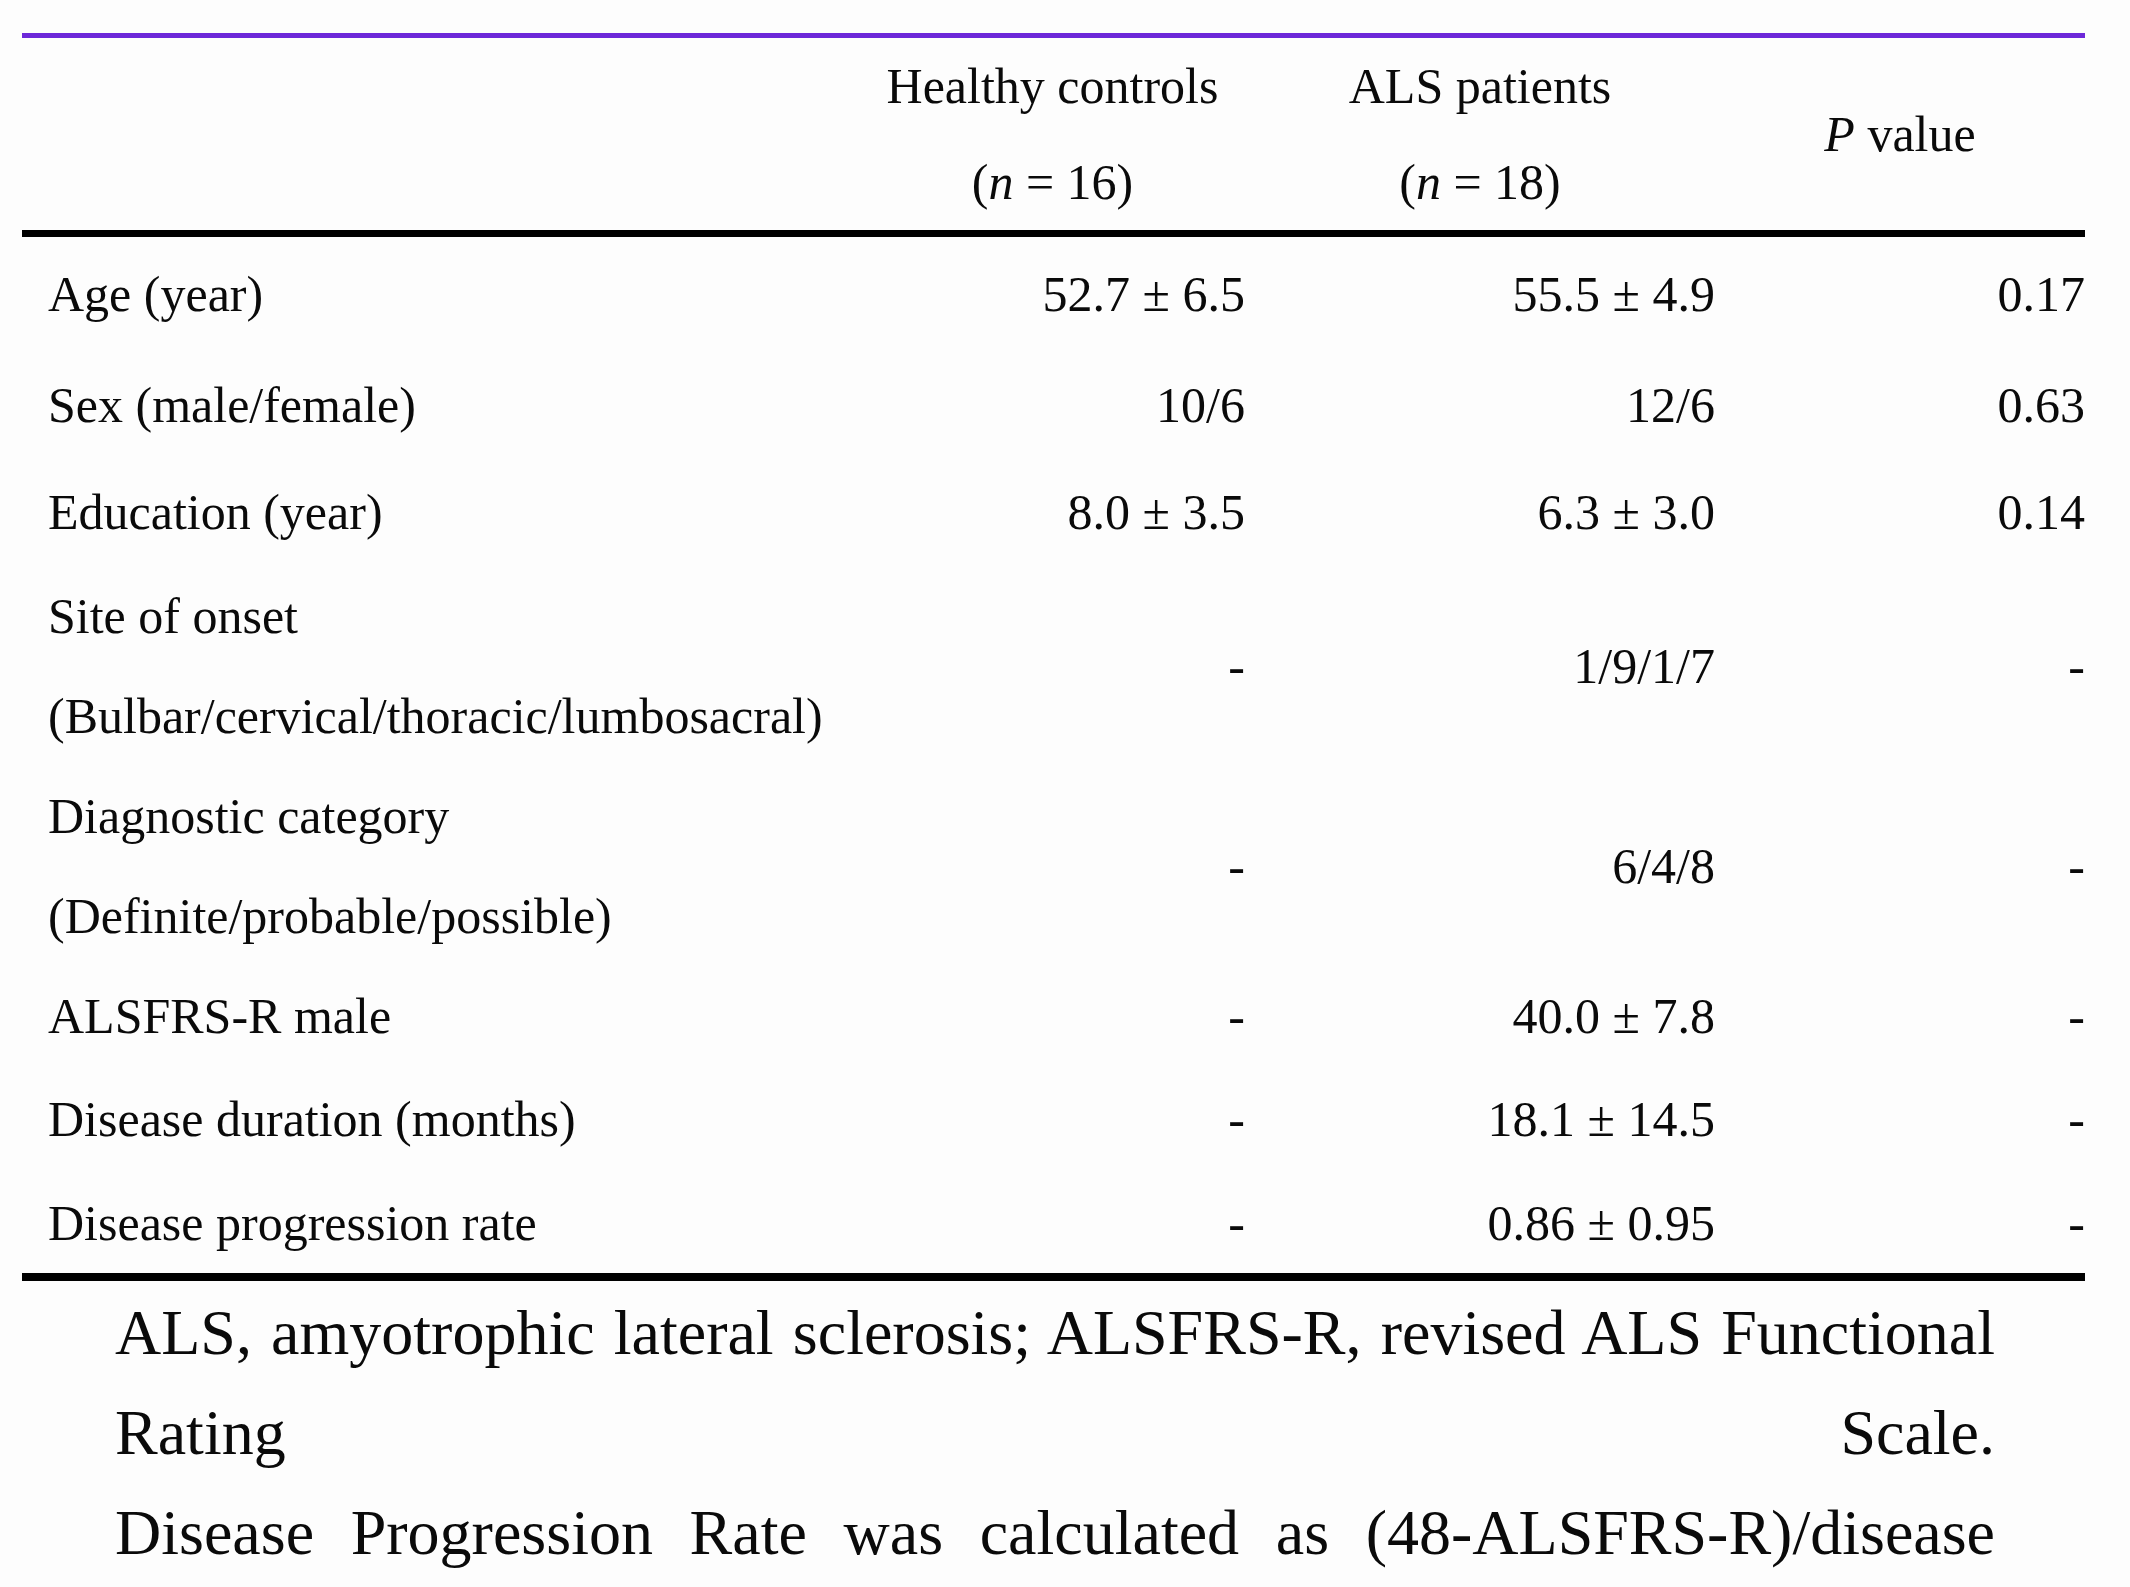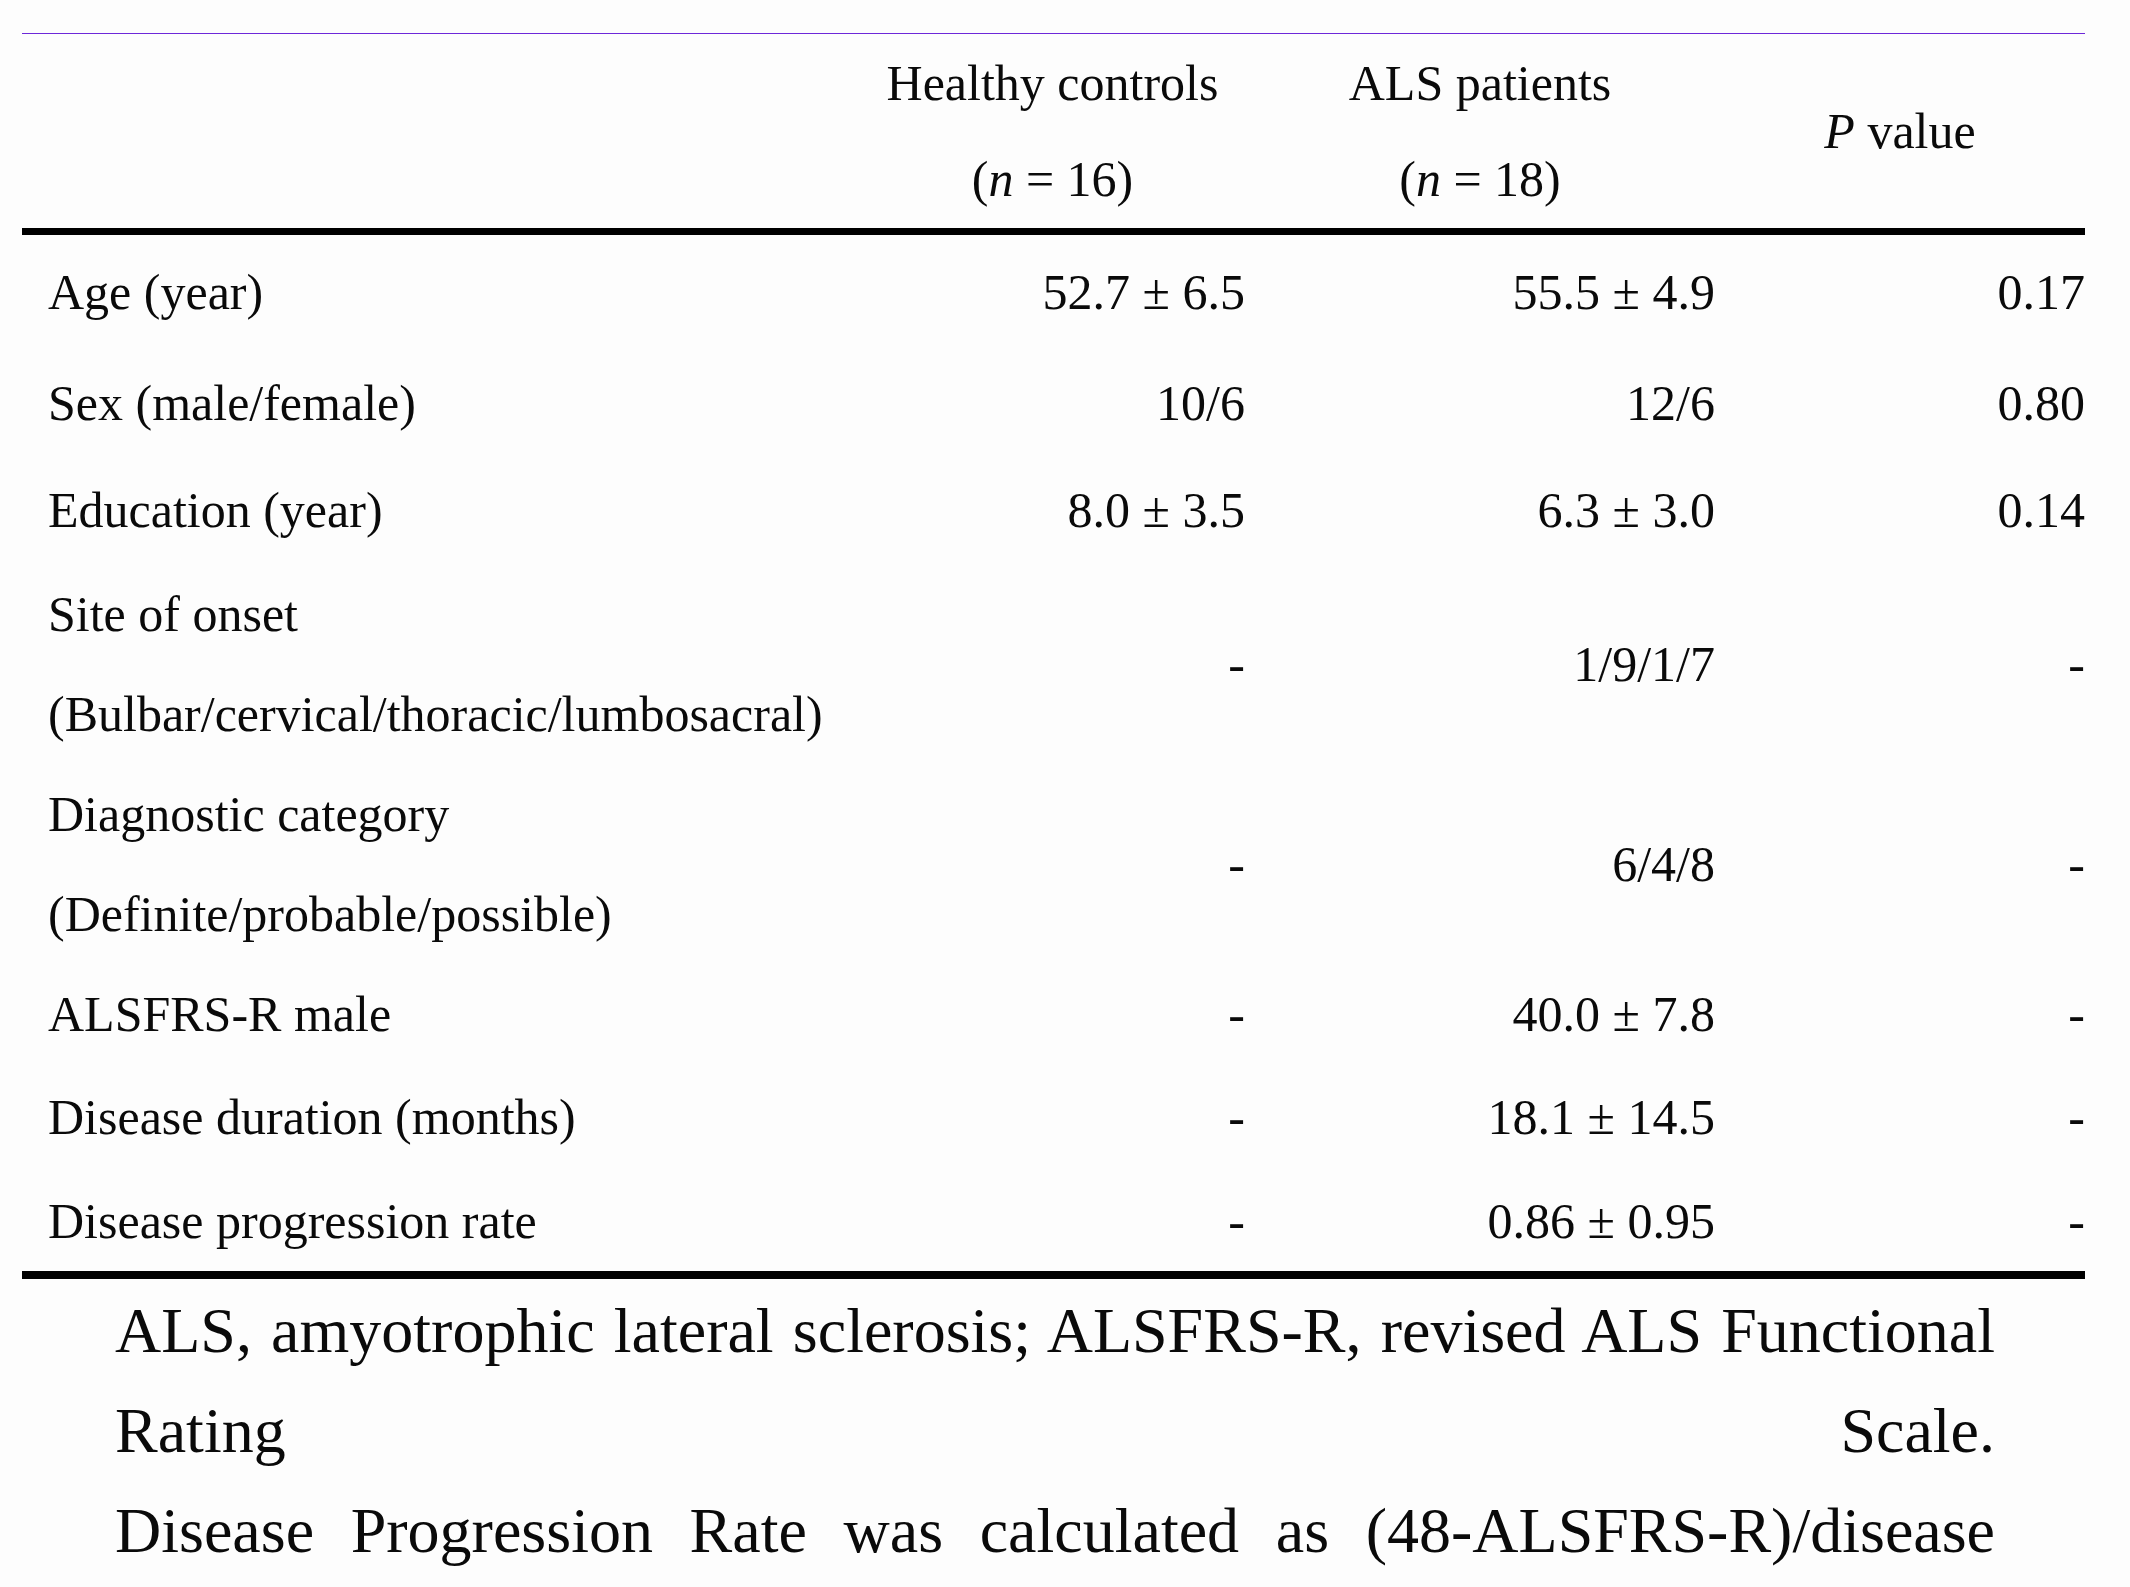--- a/index.html
+++ b/index.html
@@ -15,21 +15,21 @@
     overflow: hidden;
     font-family: "Liberation Serif", "DejaVu Serif", serif;
     color: #0a0a0a;
     font-size: 50px;
   }
   table.demo {
     border-collapse: collapse;
     table-layout: fixed;
     width: 2063px;
     margin: 33px 0 0 22px;
-    border-top: 1px solid #6d28d9;
+    border-top: 5px solid #6d28d9;
     font-size: 50px;
     font-family: Liberation Serif, serif;
   }
   col.c-label { width: 838px; }
   col.c-hc    { width: 385px; }
   col.c-als   { width: 470px; }
   col.c-p     { width: 370px; }
 
   thead tr {
     height: 198px;
@@ -117,21 +117,21 @@
         <td class="val">52.7 ± 6.5</td>
         <td class="val">55.5 ± 4.9</td>
         <td class="val">0.17</td>
       </tr>
       <tr class="r2">
         <td class="lbl">
             <div>Sex (male/female)</div>
           </td>
         <td class="val">10/6</td>
         <td class="val">12/6</td>
-        <td class="val">0.80</td>
+        <td class="val">0.63</td>
       </tr>
       <tr class="r3">
         <td class="lbl">
             <div>Education (year)</div>
           </td>
         <td class="val">8.0 ± 3.5</td>
         <td class="val">6.3 ± 3.0</td>
         <td class="val">0.14</td>
       </tr>
       <tr class="r4">

